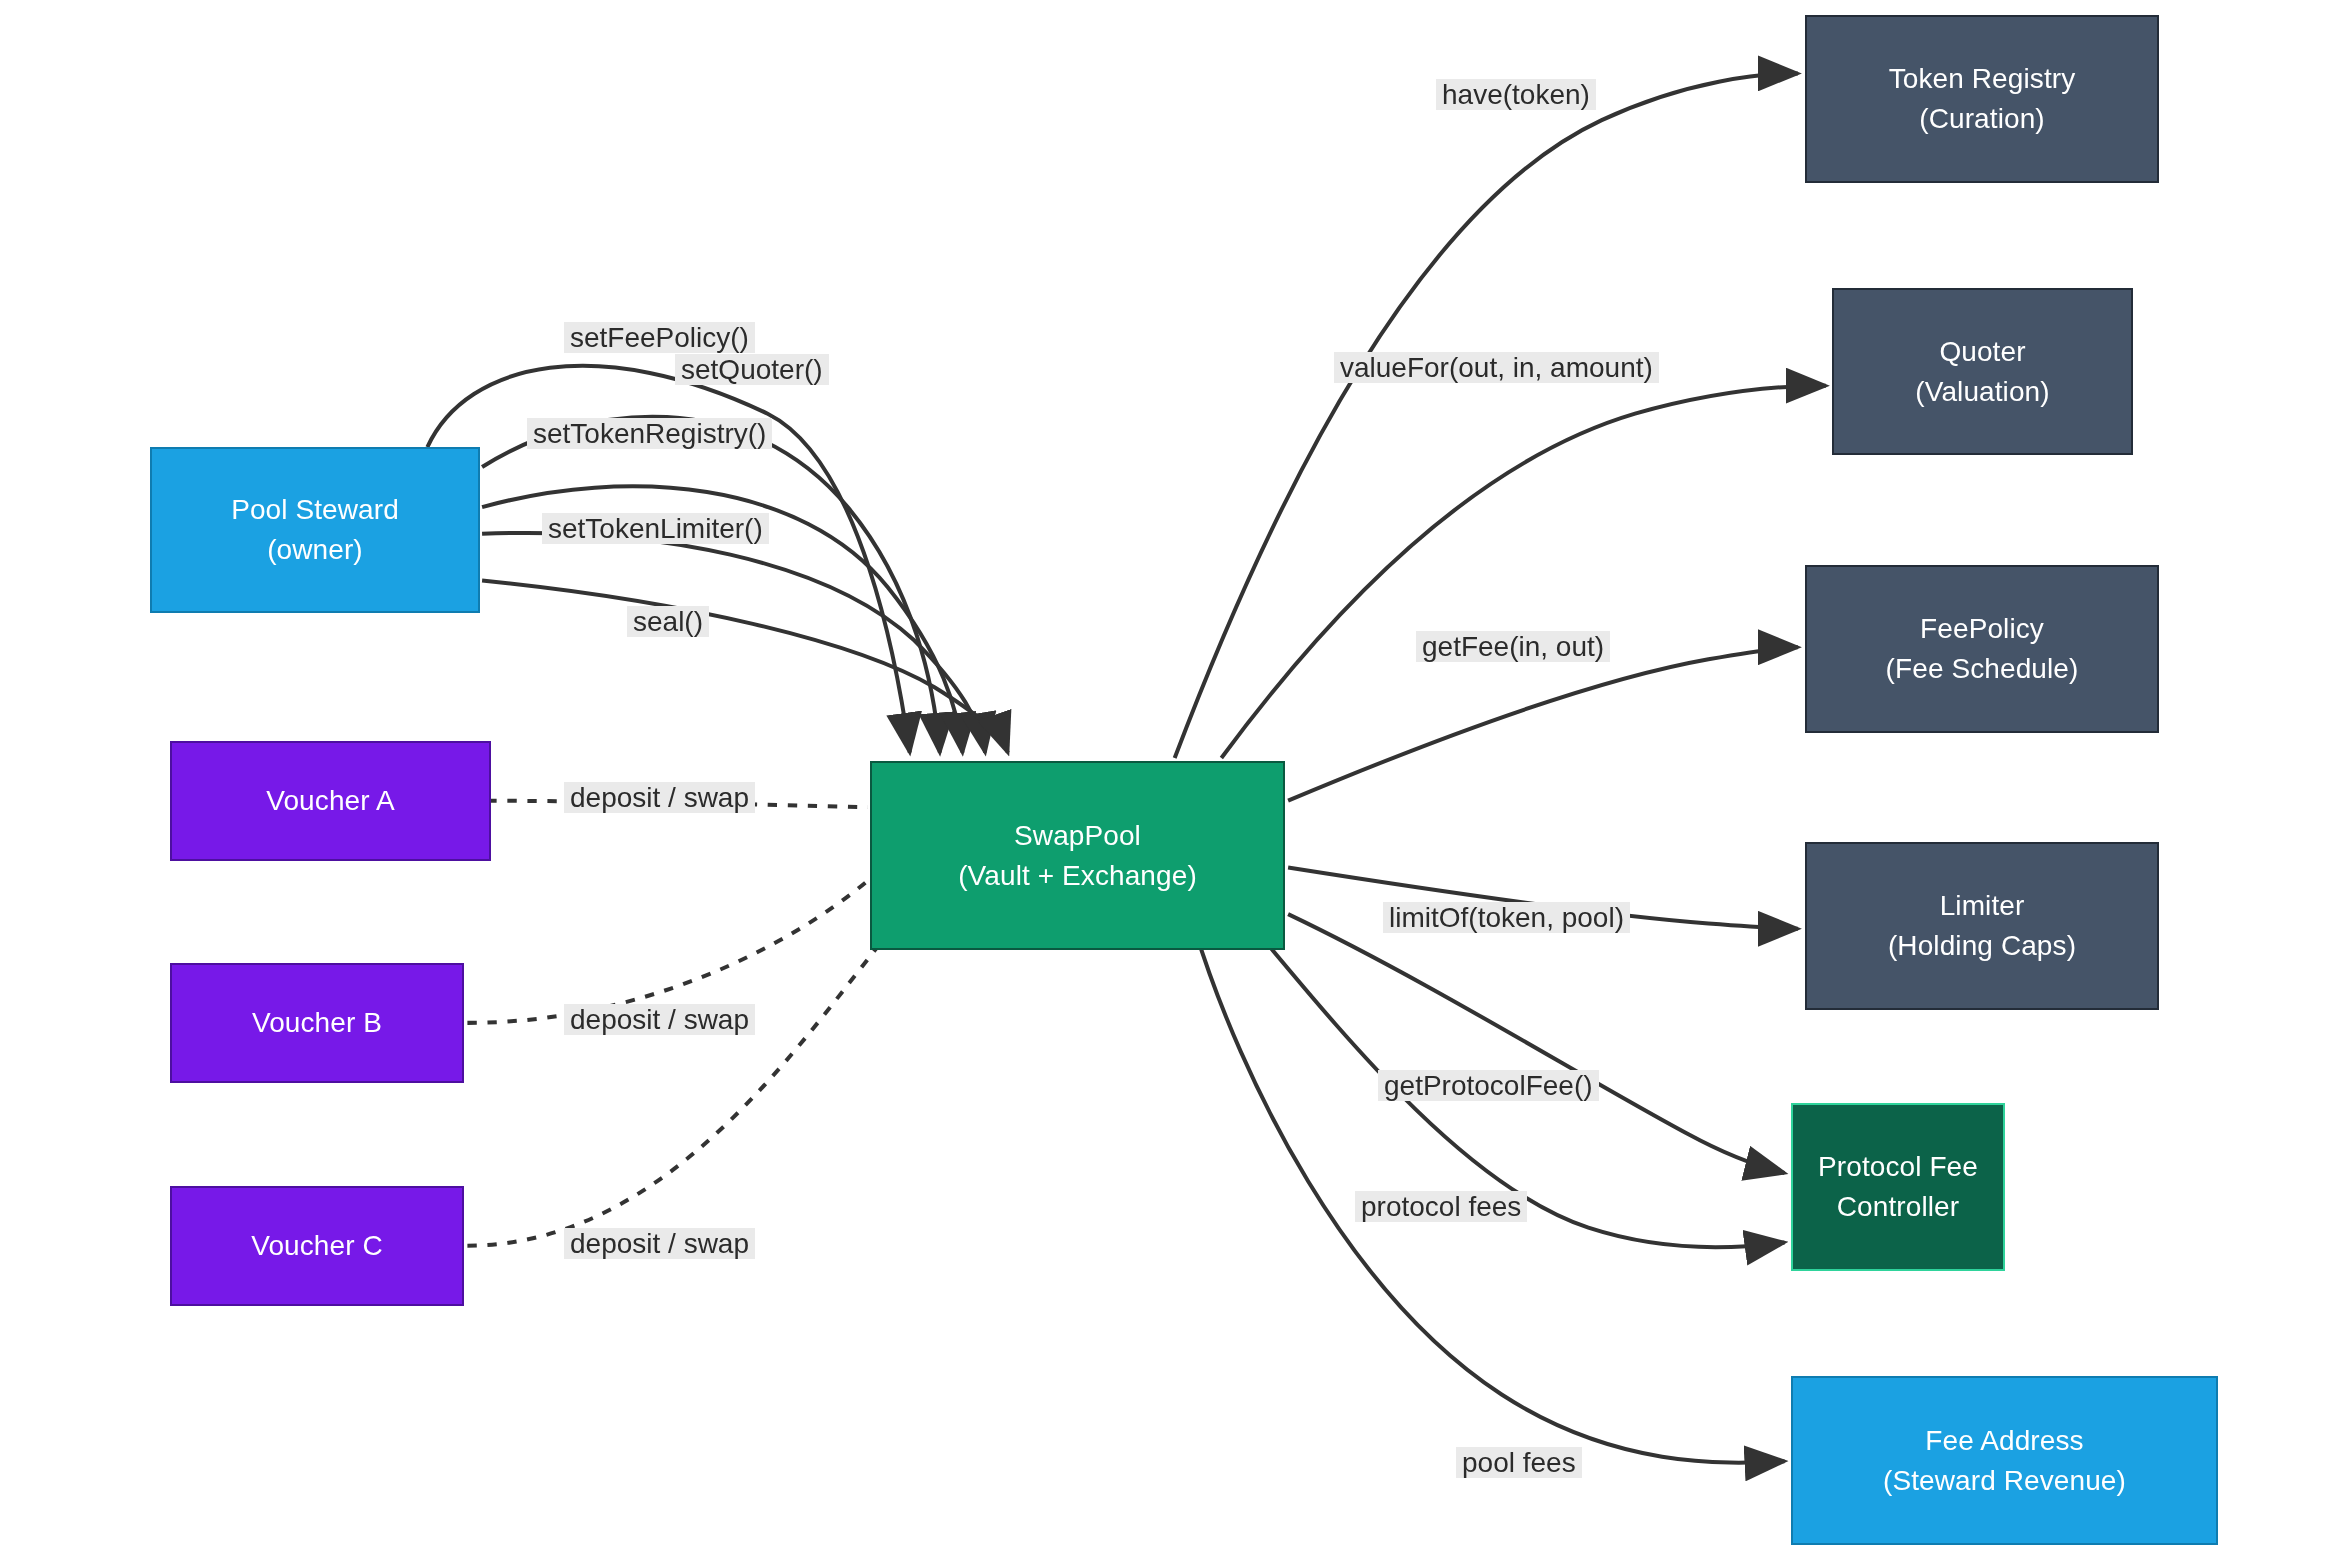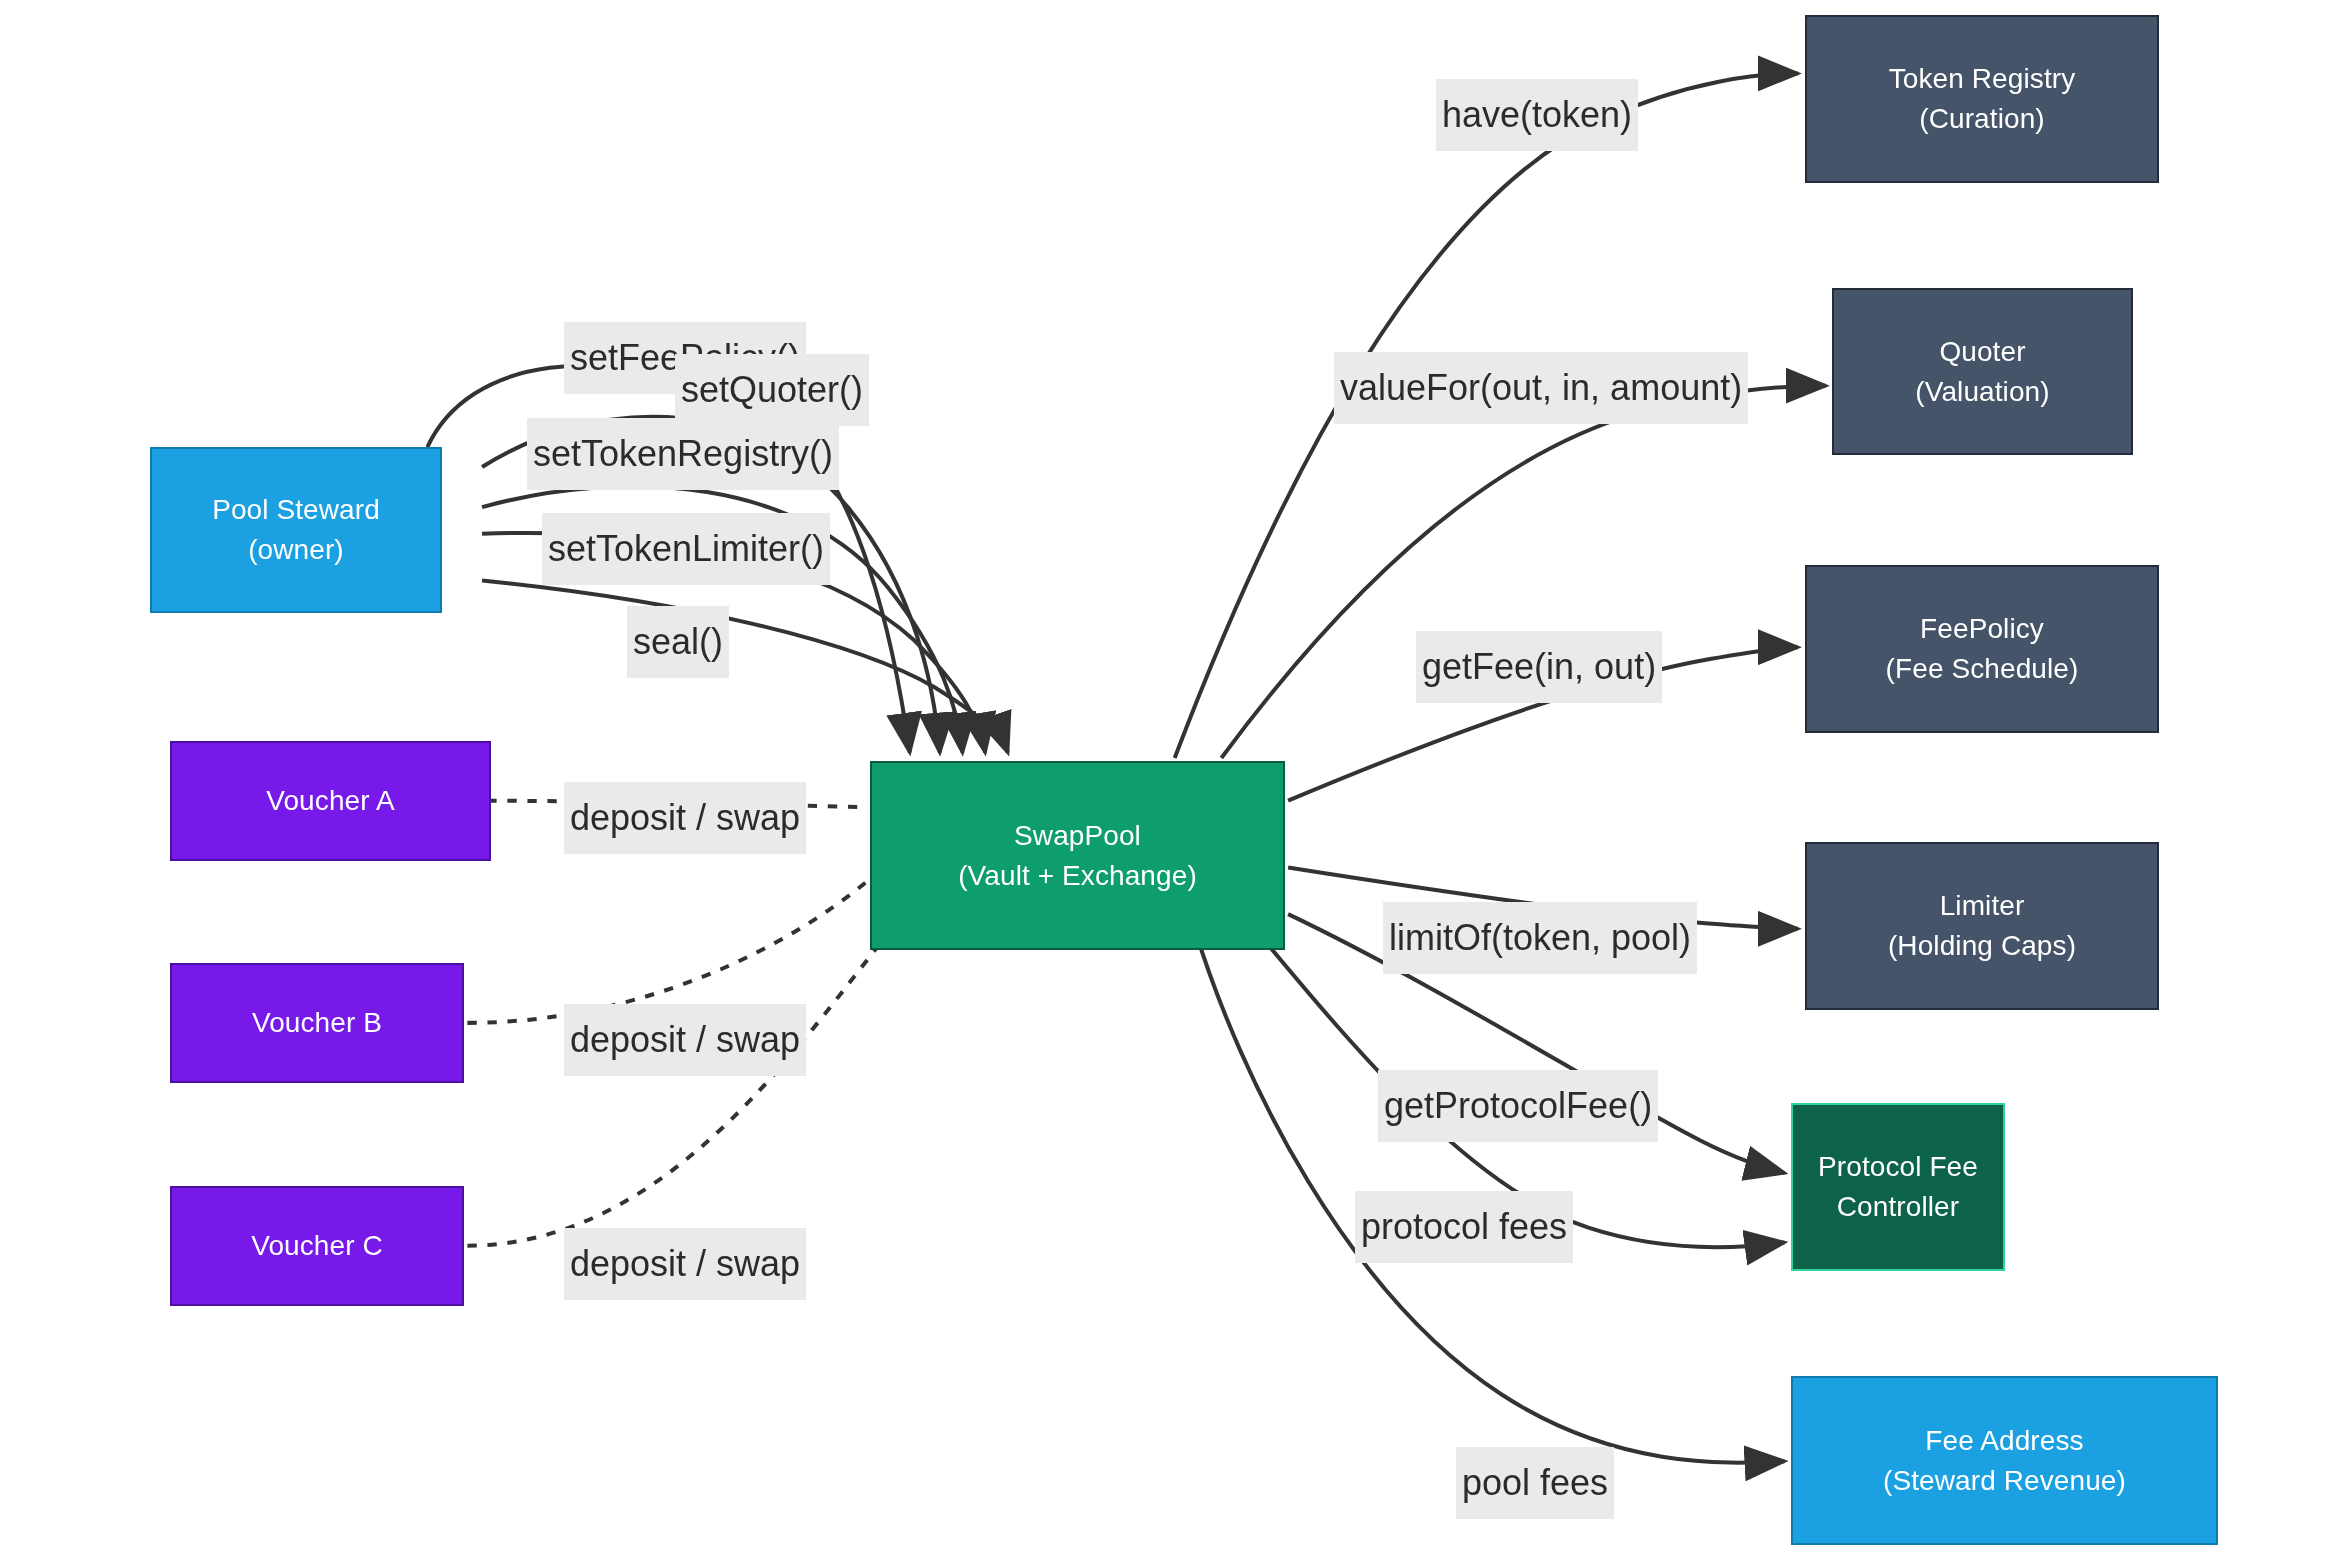--- a/index.html
+++ b/index.html
@@ -13,21 +13,21 @@
         font-size:28px;line-height:1.42;letter-spacing:0.1px;}
   .node .l2{display:block;}
 
   .n-blue{background:#1BA1E2;border:2.7px solid #0F7CB0;}
   .n-purple{background:#7719E8;border:2.7px solid #4D0FA0;}
   .n-slate{background:#455468;border:2.7px solid #232C38;}
   .n-green{background:#0E9E6E;border:2.7px solid #0A5940;}
   .n-dgreen{background:#0C6349;border:2.7px solid #2FD39B;}
 
   .elabel{position:absolute;background:#EAEAEA;color:#2b2b2b;
-          font-size:36px;line-height:1.05;padding:17px 6px;white-space:nowrap;
+          font-size:28px;line-height:1.05;padding:1px 6px;white-space:nowrap;
           box-sizing:border-box;}
 </style>
 </head>
 <body>
 
 <div id="stage">
 
   <svg id="edges" viewBox="0 0 3509 2338" xmlns="http://www.w3.org/2000/svg">
     <defs>
       <marker id="ah" markerWidth="11" markerHeight="9" refX="10" refY="4.5" orient="auto" markerUnits="strokeWidth">
@@ -51,21 +51,21 @@
       <path d="M1790,1392 C1860,1620 2020,1940 2250,2090 C2420,2200 2580,2195 2674,2190"></path>
     </g>
 
     <g fill="none" stroke="#333333" stroke-width="6" stroke-dasharray="14 16">
       <path d="M700,1200 C900,1200 1120,1205 1300,1210"></path>
       <path d="M700,1533 C960,1533 1180,1420 1300,1320"></path>
       <path d="M700,1867 C1000,1867 1200,1560 1330,1400"></path>
     </g>
   </svg>
 
-  <div class="node n-blue" style="left:150px;top:447px;width:292px;height:166px;">
+  <div class="node n-blue" style="left:150px;top:447px;width:330px;height:166px;">
     <span>Pool Steward</span>
     <span class="l2">(owner)</span>
   </div>
 
   <div class="node n-purple" style="left:170px;top:741px;width:321px;height:120px;">
     <span>Voucher A</span>
   </div>
 
   <div class="node n-purple" style="left:170px;top:963px;width:294px;height:120px;">
     <span>Voucher B</span>

